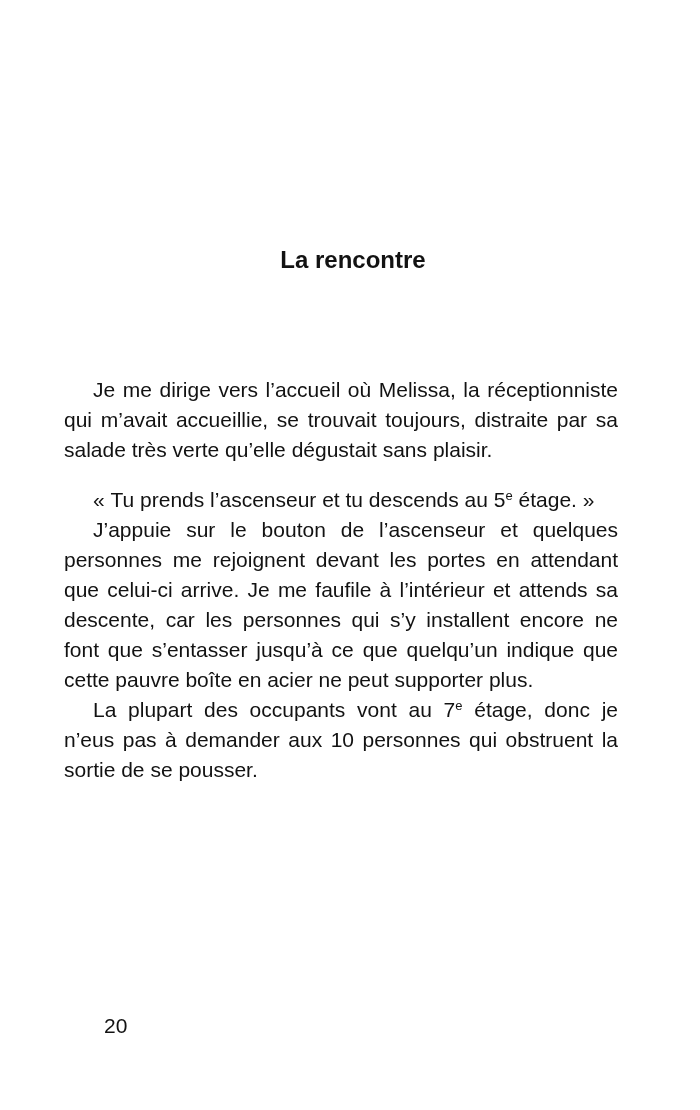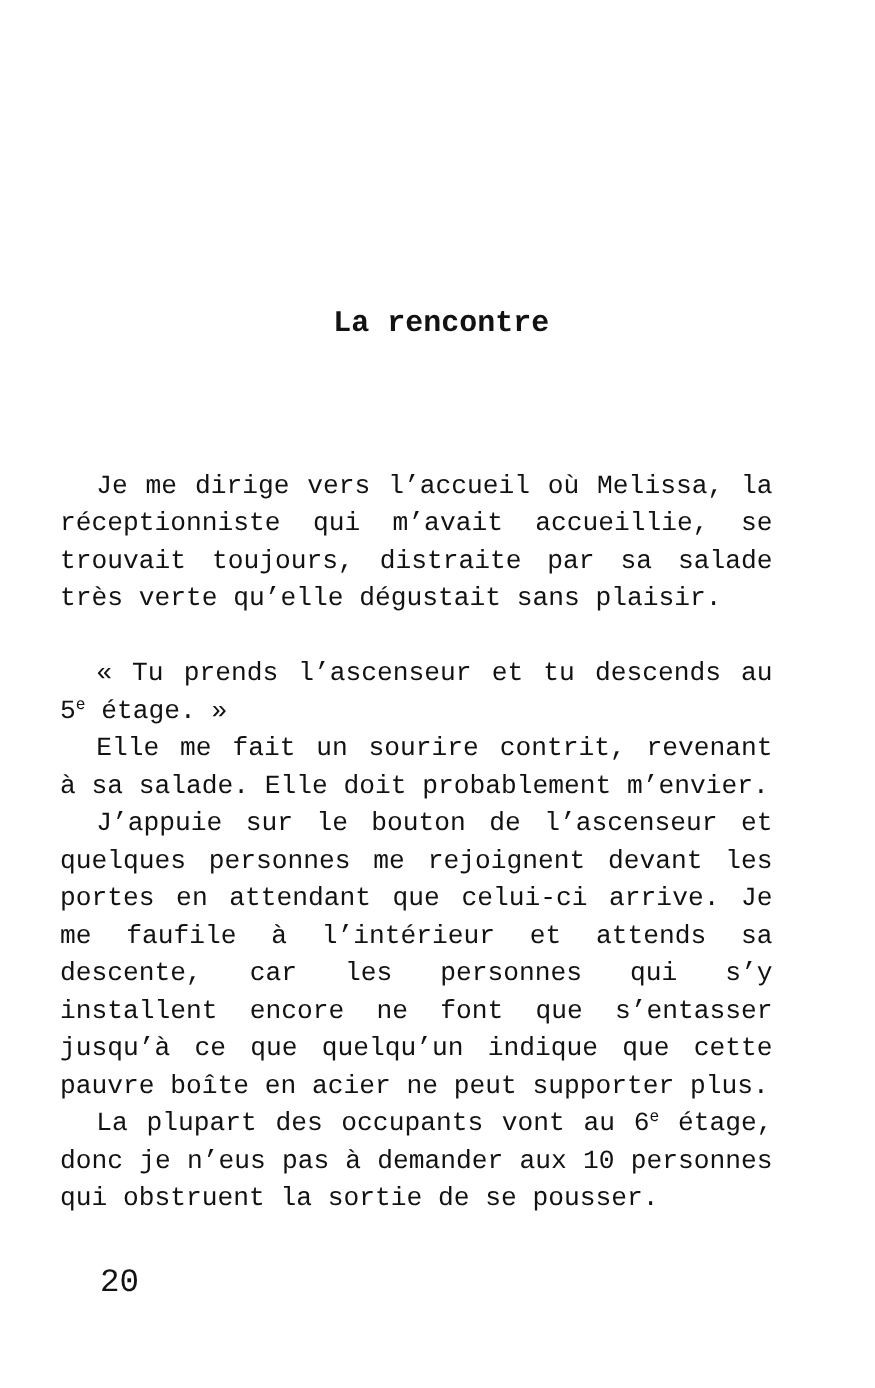--- a/index.html
+++ b/index.html
@@ -6,65 +6,64 @@
       margin: 0;
       padding: 0;
       background: #ffffff;
     }
     .page {
       position: relative;
       width: 700px;
       height: 1110px;
       background: #ffffff;
       overflow: hidden;
-      font-family: Liberation Mono, monospace;
+      font-family: Liberation Sans, sans-serif;
       color: #121212;
     }
     .chapter-title {
       margin: 0 0 101px 0;
       padding: 246px 82px 0 88px;
       text-align: center;
       font-size: 24px;
       line-height: 28px;
       font-weight: bold;
     }
     .text-block {
-      padding: 0 82px 0 48px;
+      padding: 0 82px 0 64px;
       font-size: 21px;
       line-height: 30px;
     }
     .para {
       margin: 0;
       text-align: justify;
       text-indent: 29px;
     }
     .para.space-before {
-      margin-top: 30px;
+      margin-top: 20px;
     }
     .sup-e {
       font-size: 13px;
       line-height: 0;
       vertical-align: 7px;
     }
     .page-number {
       position: absolute;
-      left: 80px;
+      left: 104px;
       top: 1011px;
-      font-size: 26px;
+      font-size: 21px;
       line-height: 30px;
     }
   </style>
 </head>
 <body>
 
 <div class="page">
   <h1 class="chapter-title">La rencontre</h1>
 
   <div class="text-block" id="text-block">
       <p class="para"><span>Je me dirige vers l’accueil où Melissa, la réceptionniste qui m’avait accueillie, se trouvait toujours, distraite par sa salade très verte qu’elle dégustait sans plaisir.</span></p>
       <p class="para space-before"><span>«&nbsp;Tu prends l’ascenseur et tu descends au 5</span><sup class="sup-e">e</sup><span> étage.&nbsp;»</span></p>
-      <p class="para"><span>Elle me fait un sourire contrit, revenant à sa salade. Elle doit probablement m’envier.</span></p>
       <p class="para"><span>J’appuie sur le bouton de l’ascenseur et quelques personnes me rejoignent devant les portes en attendant que celui-ci arrive. Je me faufile à l’intérieur et attends sa descente, car les personnes qui s’y installent encore ne font que s’entasser jusqu’à ce que quelqu’un indique que cette pauvre boîte en acier ne peut supporter plus.</span></p>
-      <p class="para"><span>La plupart des occupants vont au 6</span><sup class="sup-e">e</sup><span> étage, donc je n’eus pas à demander aux 10 personnes qui obstruent la sortie de se pousser.</span></p>
+      <p class="para"><span>La plupart des occupants vont au 7</span><sup class="sup-e">e</sup><span> étage, donc je n’eus pas à demander aux 10 personnes qui obstruent la sortie de se pousser.</span></p>
     </div>
 
   <div class="page-number">20</div>
 </div>
 
 </body></html>

